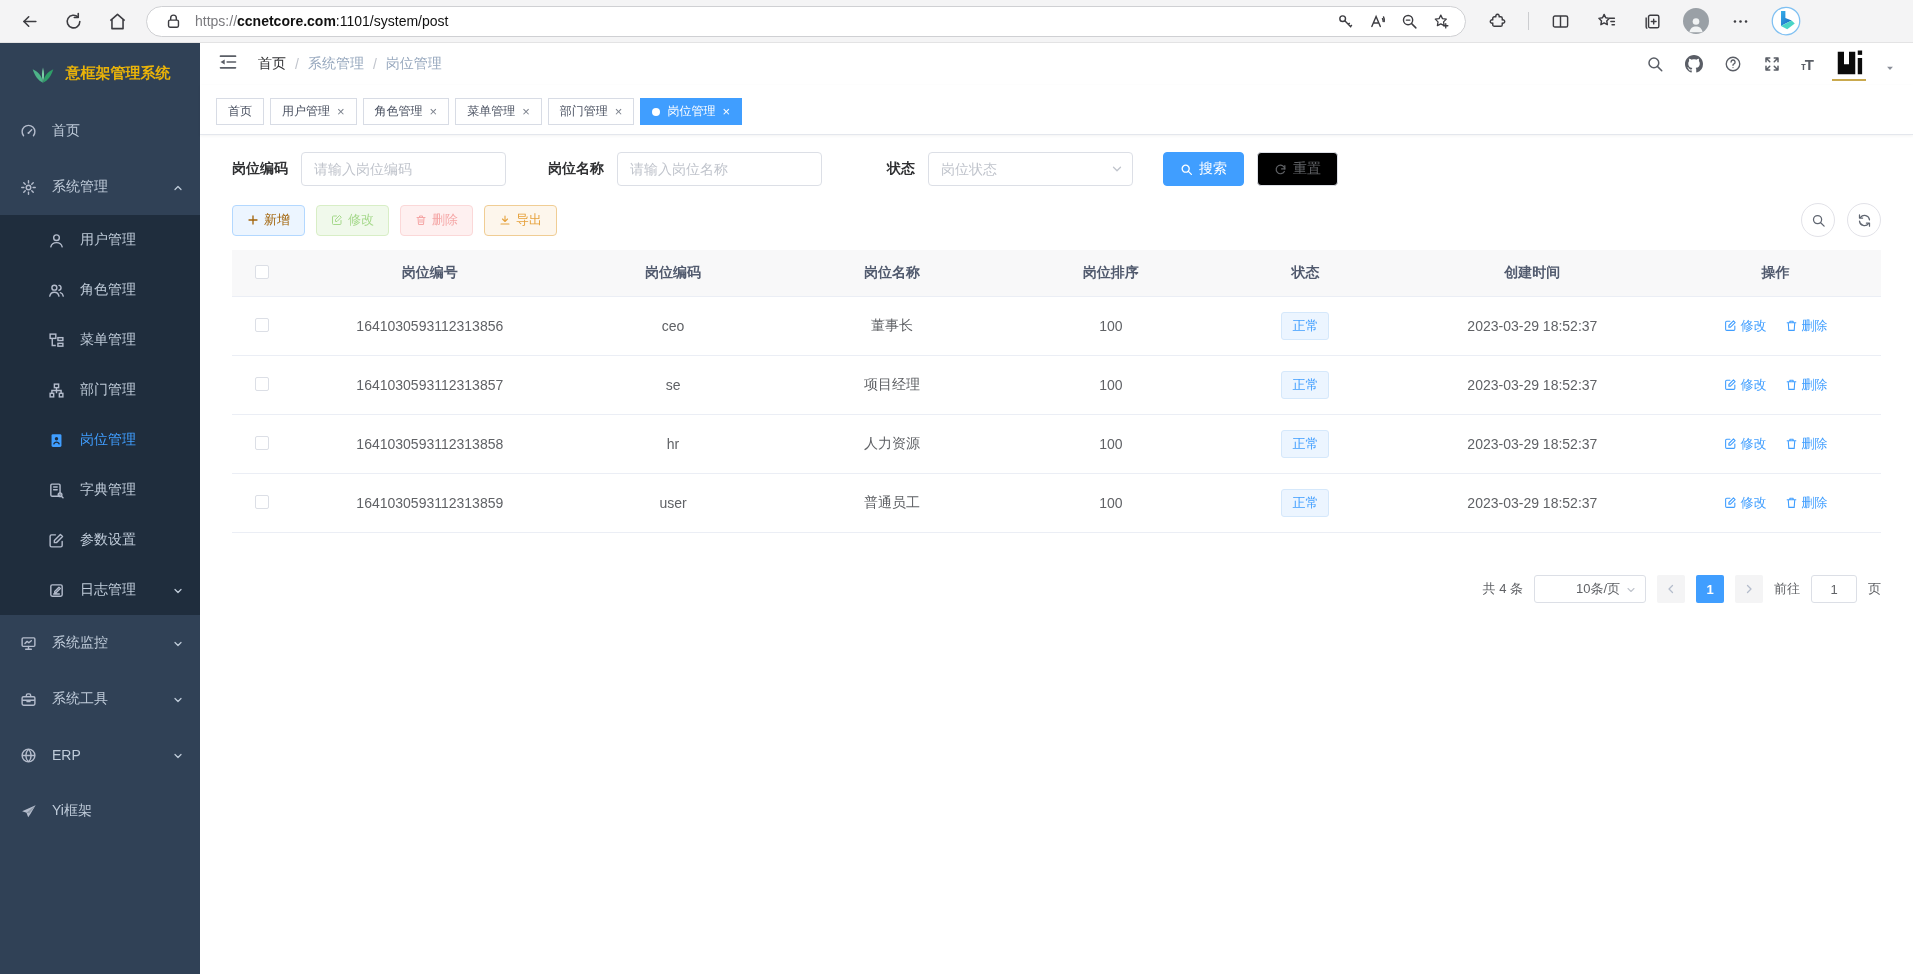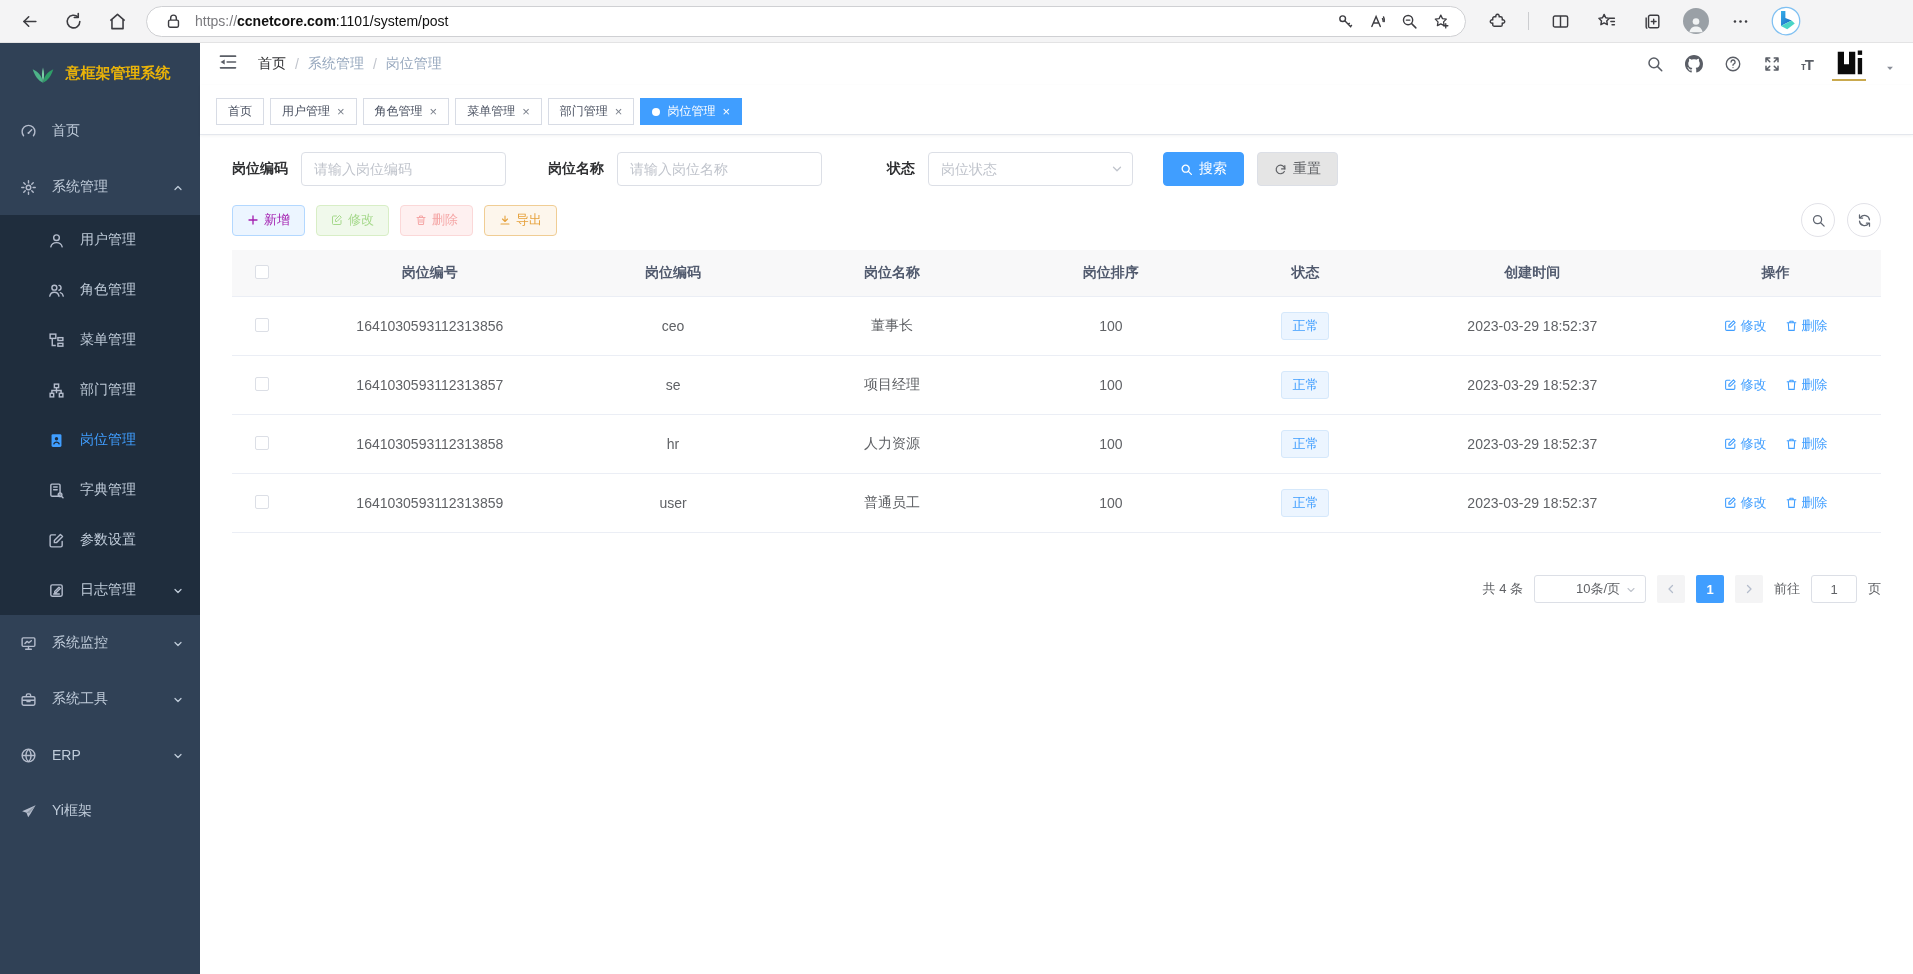--- a/index.html
+++ b/index.html
@@ -85,32 +85,32 @@
   .flabel{font-size:14px;font-weight:bold;color:#303133;margin-right:13px;white-space:nowrap;}
   .finput{width:205px;height:34px;border:1px solid #dcdfe6;border-radius:4px;padding:0 12px;
     font-size:14px;color:#606266;outline:none;font-family:inherit;}
   .finput::placeholder{color:#c0c4cc;}
   .fgap{width:42px;}
   .fgap2{width:65px;}
   .fselect{position:relative;width:205px;}
   .fselect .finput{width:100%;padding-right:28px;}
   .fselect .chev{position:absolute;right:9px;top:10px;width:14px;height:14px;color:#c0c4cc;}
   .btn{display:inline-flex;align-items:center;gap:6px;height:34px;padding:0 16px;
-    border-radius:4px;font-size:14px;border:1px solid #dcdfe6;background:#e5e5e5;color:#606266;
+    border-radius:4px;font-size:14px;border:1px solid #dcdfe6;background:#000000;color:#606266;
     cursor:pointer;font-family:inherit;white-space:nowrap;}
   .btn svg{width:13px;height:13px;}
   .btn-primary{background:#409eff;border-color:#409eff;color:#fff;}
   .search-btn{margin-left:30px;}
   .reset-btn{margin-left:13px;}
 
   .toolbar-row{display:flex;align-items:center;margin-top:17px;}
   .sbtn{display:inline-flex;align-items:center;gap:5px;height:31px;padding:0 14px;
     border-radius:4px;font-size:13px;margin-right:11px;cursor:pointer;border:1px solid;}
   .sbtn svg{width:12px;height:12px;}
-  .sbtn-add{background:#ecf5ff;border-color:#b3d8ff;color:#a21caf;}
+  .sbtn-add{background:#ecf5ff;border-color:#b3d8ff;color:#a16207;}
   .sbtn-edit{background:#f0f9eb;border-color:#d8eec6;color:#a6d98c;}
   .sbtn-del{background:#fef0f0;border-color:#fbd8d8;color:#f5a6a6;}
   .sbtn-exp{background:#fdf6ec;border-color:#f0cd94;color:#e6a23c;}
   .toolbar-right{margin-left:auto;display:flex;gap:12px;}
   .cbtn{width:34px;height:34px;border-radius:50%;border:1px solid #e2e2e8;background:#fff;
     display:flex;align-items:center;justify-content:center;color:#5f6570;cursor:pointer;}
   .cbtn svg{width:15px;height:15px;}
 
   table{width:100%;border-collapse:collapse;margin-top:13px;table-layout:fixed;}
   th{background:#f8f8f9;color:#515a6e;font-size:14px;font-weight:bold;padding:14px 8px;

